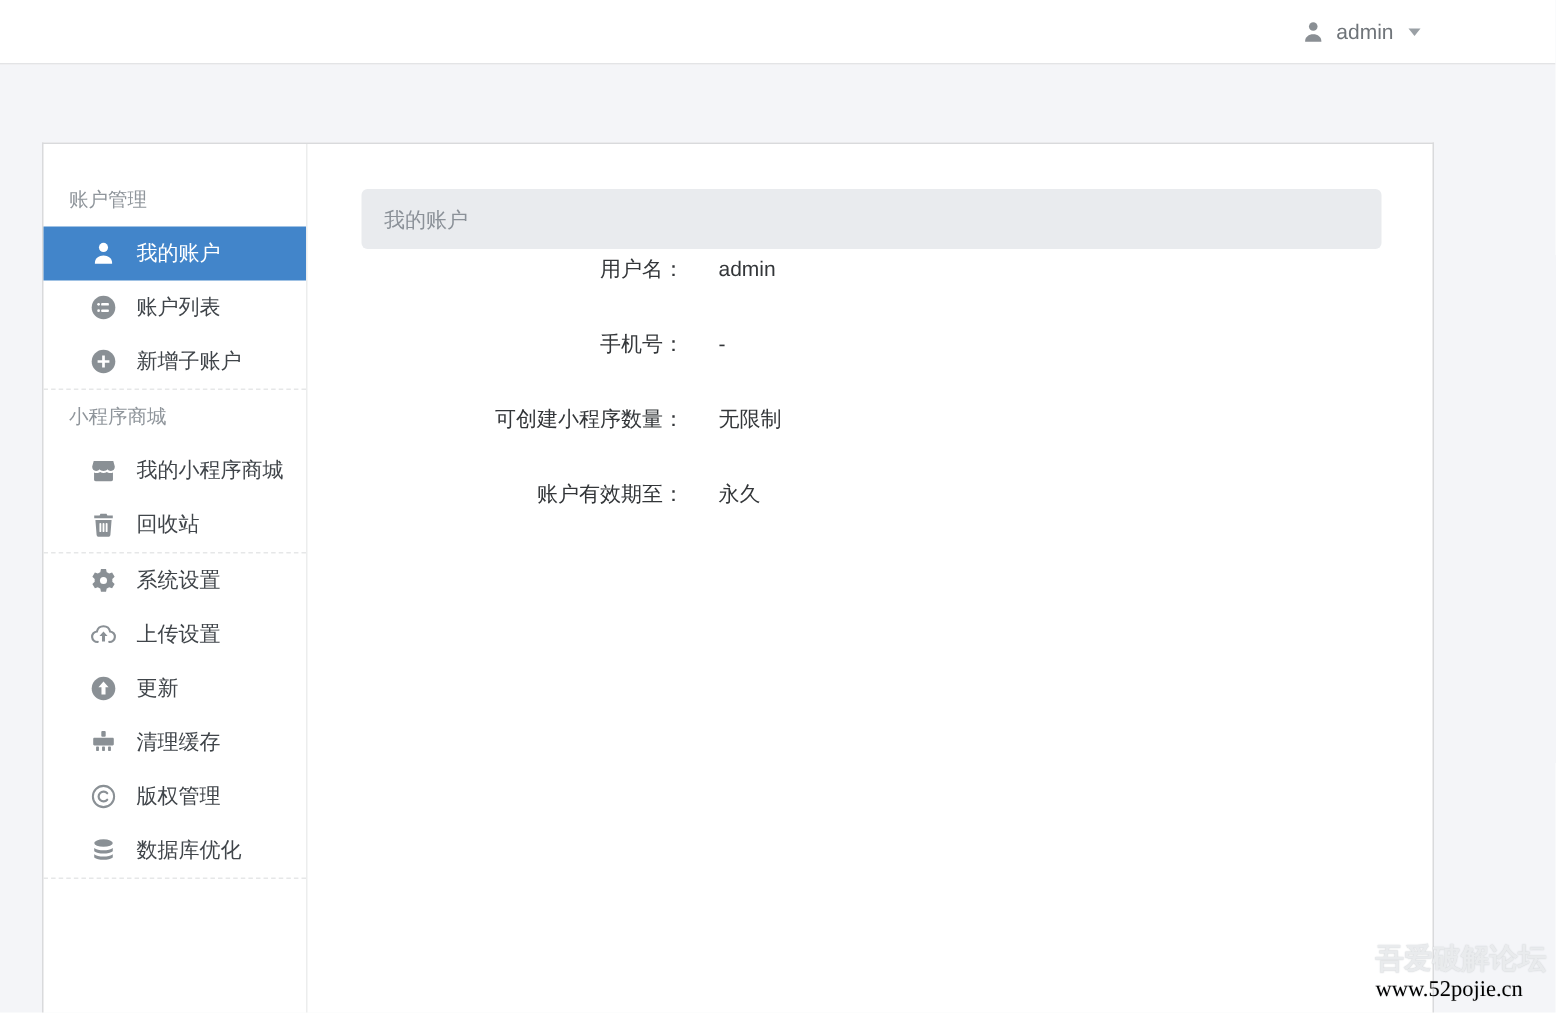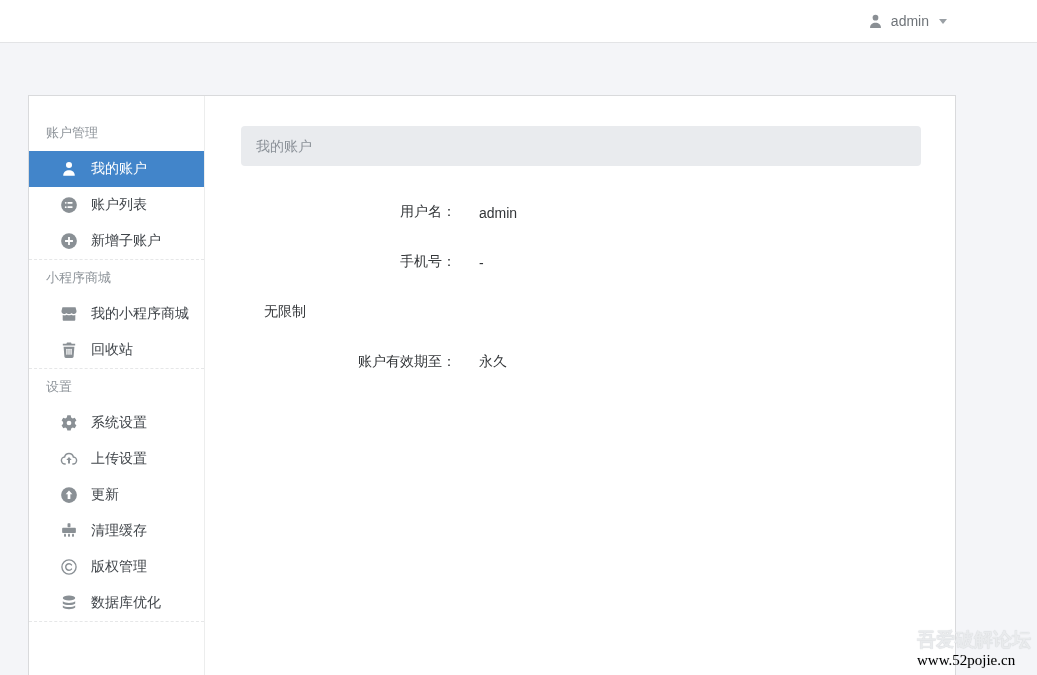--- a/index.html
+++ b/index.html
@@ -56,21 +56,21 @@
   .side-item .icon svg{width:100%;height:100%;}
   .side-item.active{background:#4285ca;color:#ffffff;}
   .side-item.active .icon{color:#ffffff;}
   
   .content{flex:1;padding:30px 34px 0 36px;box-sizing:border-box;}
   .panel-header{
     height:40px;line-height:40px;background:#e9ebee;border-radius:4px;
     padding-left:15px;font-size:14px;color:#8b9198;
   }
   .form{padding-top:5px;}
-  .form-row{display:flex;align-items:flex-end;height:50px;}
+  .form-row{display:flex;align-items:flex-start;height:50px;}
   .form-label{width:215px;text-align:right;font-size:14px;color:#333639;flex:none;}
   .form-value{margin-left:23px;font-size:14px;color:#333639;}
   
   .watermark{
     position:absolute;right:6px;bottom:5px;text-align:left;
     pointer-events:none;line-height:1.25;font-family:Liberation Serif, serif;
   }
   .watermark .wm1{
     font-size:19px;font-weight:bold;color:#e9ebed;
     text-shadow:0 0 1px #c7cacd;
@@ -153,21 +153,20 @@
                 <rect x="5.6" y="6.8" width="1.1" height="5.4" rx=".5"></rect>
                 <rect x="7.45" y="6.8" width="1.1" height="5.4" rx=".5"></rect>
                 <rect x="9.3" y="6.8" width="1.1" height="5.4" rx=".5"></rect>
               </g>
             </svg>
           </span>
           <span>回收站</span>
         </div>
       </div>
       <div class="side-section">
-        <div class="side-heading">设置</div>
         <div class="side-item">
           <span class="icon">
             <svg viewBox="0 0 16 16" fill="currentColor">
               <path d="M9.5 1.2l.4 1.9c.5.2 1 .5 1.4.8l1.8-.6 1.5 2.5-1.4 1.3a5.6 5.6 0 0 1 0 1.7l1.4 1.3-1.5 2.5-1.8-.6c-.4.3-.9.6-1.4.8l-.4 1.9H6.5l-.4-1.9c-.5-.2-1-.5-1.4-.8l-1.8.6-1.5-2.5 1.4-1.3a5.6 5.6 0 0 1 0-1.7L1.4 5.8l1.5-2.5 1.8.6c.4-.3.9-.6 1.4-.8l.4-1.9z"></path>
               <circle cx="8" cy="8" r="2.1" fill="#fff"></circle>
             </svg>
           </span>
           <span>系统设置</span>
         </div>
         <div class="side-item">
@@ -230,20 +229,21 @@
     <div class="form" id="form">
         <div class="form-row">
           <div class="form-label">用户名：</div>
           <div class="form-value">admin</div>
         </div>
         <div class="form-row">
           <div class="form-label">手机号：</div>
           <div class="form-value">-</div>
         </div>
         <div class="form-row">
+          <div class="form-label">可创建小程序数量：</div>
           <div class="form-value">无限制</div>
         </div>
         <div class="form-row">
           <div class="form-label">账户有效期至：</div>
           <div class="form-value">永久</div>
         </div>
       </div>
   </div>
 </div>
 

